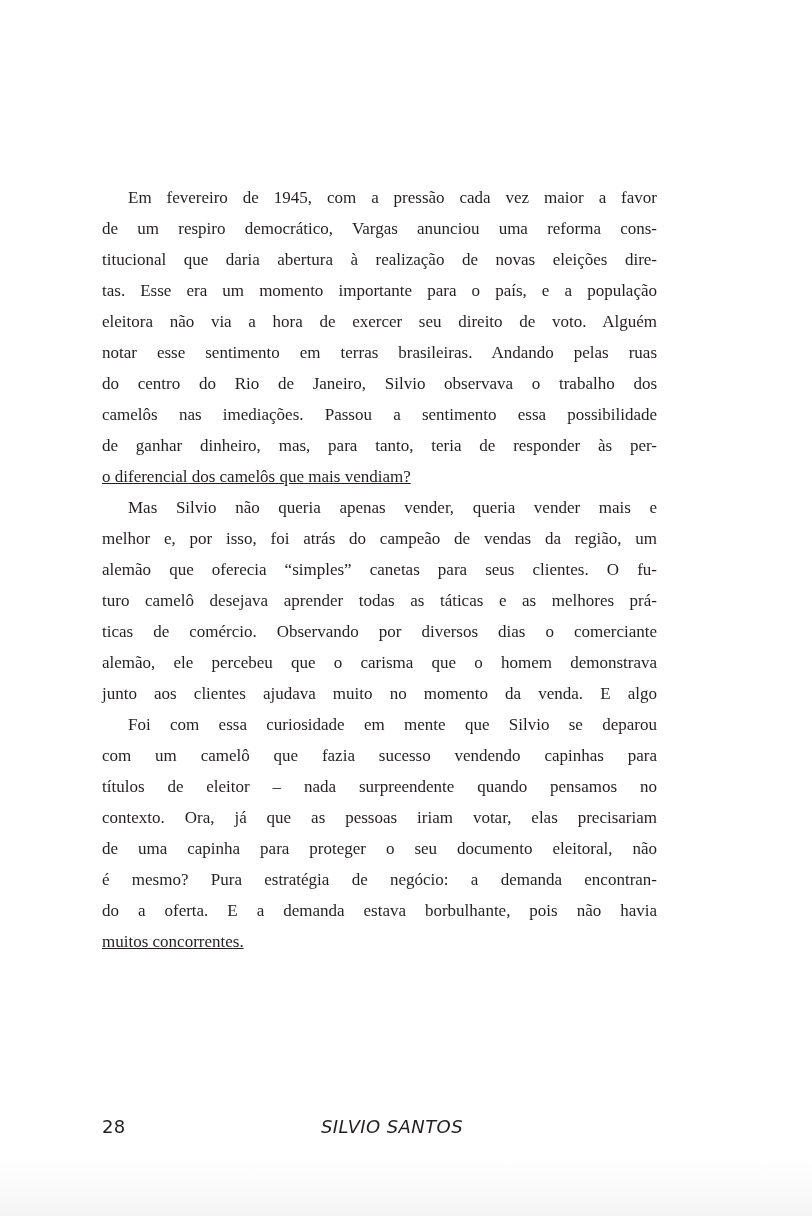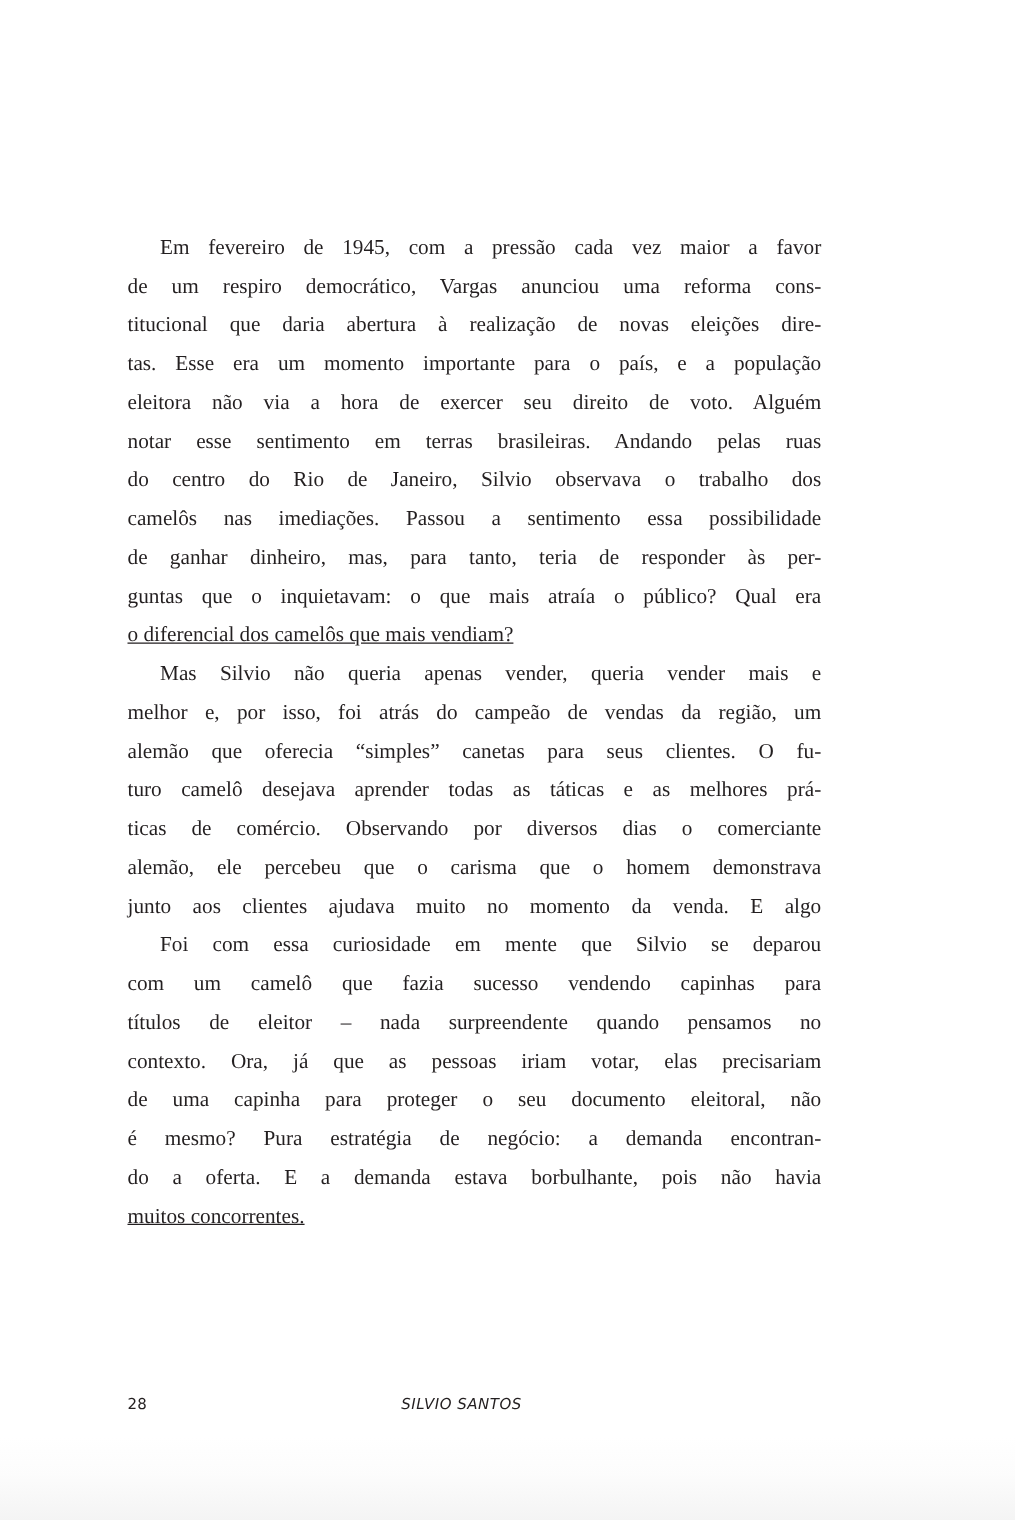--- a/index.html
+++ b/index.html
@@ -38,21 +38,21 @@
       text-align-last: left;
       text-decoration: underline;
     }
     .footer {
       position: absolute;
       top: 1116px;
       left: 102px;
       width: 555px;
       height: 20px;
       font-family: "DejaVu Sans", "Liberation Sans", sans-serif;
-      font-size: 12px;
+      font-size: 18px;
       color: #231f20;
       letter-spacing: 0.2px;
     }
     .page-number {
       position: absolute;
       left: 0;
       top: 0;
     }
     .running-header {
       position: absolute;
@@ -69,21 +69,20 @@
   <div>
     <span class="line indent">Em fevereiro de 1945, com a pressão cada vez maior a favor</span>
     <span class="line">de um respiro democrático, Vargas anunciou uma reforma cons-</span>
     <span class="line">titucional que daria abertura à realização de novas eleições dire-</span>
     <span class="line">tas. Esse era um momento importante para o país, e a população</span>
     <span class="line">eleitora não via a hora de exercer seu direito de voto. Alguém</span>
     <span class="line">notar esse sentimento em terras brasileiras. Andando pelas ruas</span>
     <span class="line">do centro do Rio de Janeiro, Silvio observava o trabalho dos</span>
     <span class="line">camelôs nas imediações. Passou a sentimento essa possibilidade</span>
     <span class="line">de ganhar dinheiro, mas, para tanto, teria de responder às per-</span>
-    <span class="line">guntas que o inquietavam: o que mais atraía o público? Qual era</span>
     <span class="line last">o diferencial dos camelôs que mais vendiam?</span>
   </div>
   <div>
     <span class="line indent">Mas Silvio não queria apenas vender, queria vender mais e</span>
     <span class="line">melhor e, por isso, foi atrás do campeão de vendas da região, um</span>
     <span class="line">alemão que oferecia “simples” canetas para seus clientes. O fu-</span>
     <span class="line">turo camelô desejava aprender todas as táticas e as melhores prá-</span>
     <span class="line">ticas de comércio. Observando por diversos dias o comerciante</span>
     <span class="line">alemão, ele percebeu que o carisma que o homem demonstrava</span>
     <span class="line">junto aos clientes ajudava muito no momento da venda. E algo</span>

